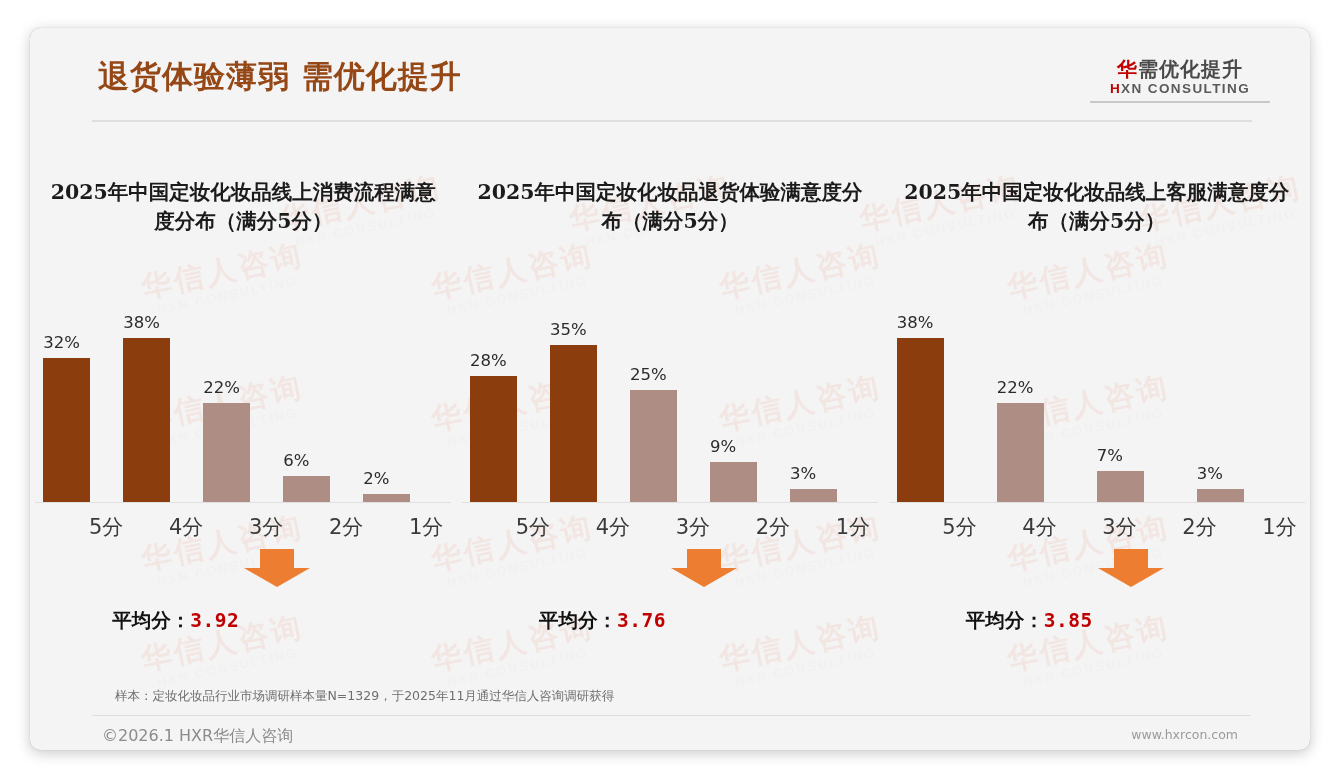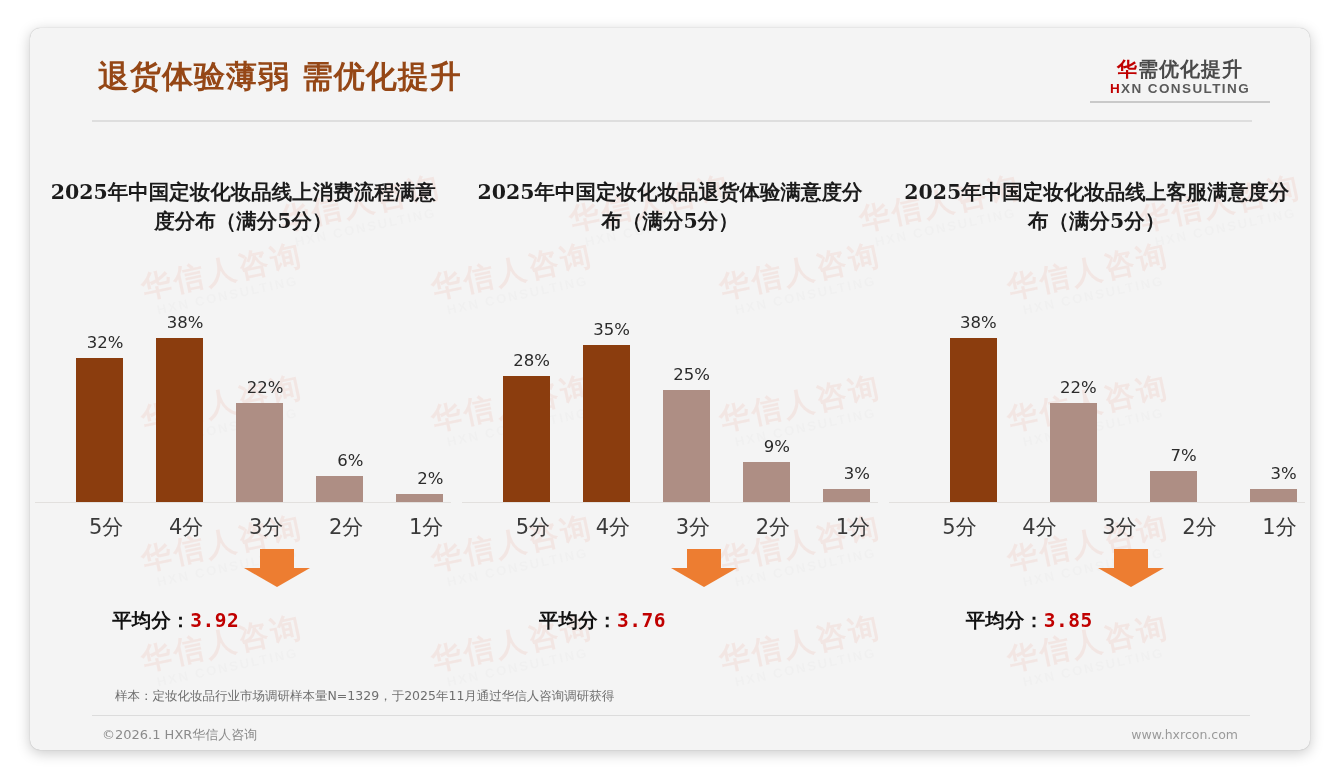--- a/index.html
+++ b/index.html
@@ -152,21 +152,21 @@
     display: flex;
     align-items: flex-end;
   }
   .bar-slot {
     flex: 1 1 0;
     height: 100%;
     position: relative;
     display: flex;
     flex-direction: column;
     justify-content: flex-end;
-    align-items: flex-end;
+    align-items: flex-start;
   }
   .bar-label {
     font-size: 16.5px;
     color: #2b2b2b;
     margin-bottom: 6px;
     font-family: "DejaVu Sans", "Liberation Sans", sans-serif;
   }
   .bar {
     width: 47px;
     background: #8b3d0e;
@@ -260,21 +260,21 @@
     left: 62px;
     top: 687px;
     width: 1158px;
     height: 1px;
     background: #dcdcdc;
   }
   #footer-left {
     position: absolute;
     left: 72px;
     top: 698px;
-    font-size: 13px;
+    font-size: 16px;
     color: #8b8b8b;
     font-family: "DejaVu Sans", "Liberation Sans", sans-serif;
   }
   #footer-right {
     position: absolute;
     right: 72px;
     top: 699px;
     font-size: 12.5px;
     color: #9a9a9a;
     font-family: "DejaVu Sans", "Liberation Sans", sans-serif;

